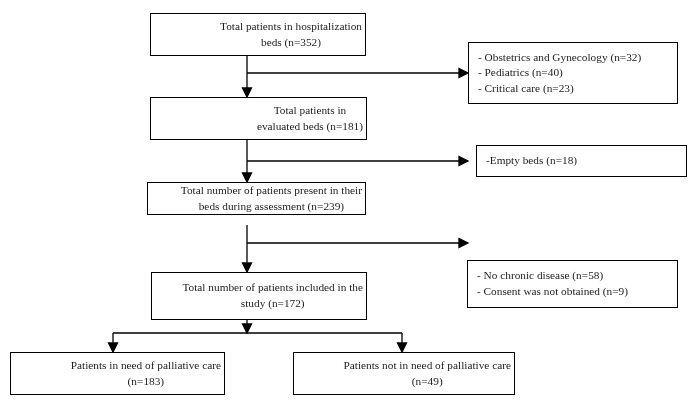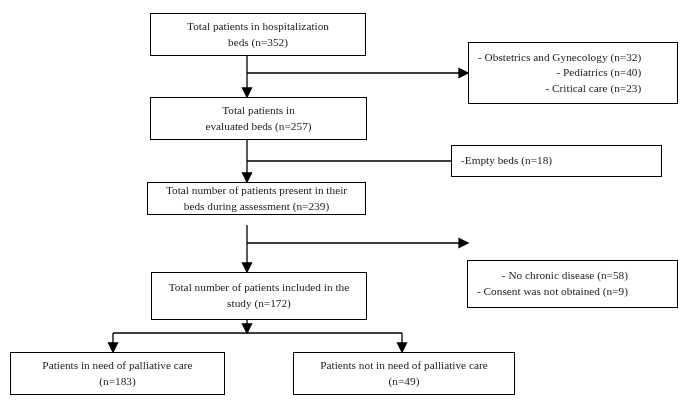--- a/index.html
+++ b/index.html
@@ -23,45 +23,45 @@
     z-index: 0;
     pointer-events: none;
   }
   .box {
     position: absolute;
     box-sizing: border-box;
     border: 1px solid #000000;
     background: #ffffff;
     display: flex;
     align-items: center;
-    justify-content: center;
+    justify-content: flex-end;
     z-index: 1;
     font-size: 11.3px;
     line-height: 1.38;
   }
   .box .label {
     white-space: pre-line;
     text-align: center;
     padding: 0 3px;
   }
   .box.left-text {
     justify-content: flex-start;
   }
   .box.left-text .label {
-    text-align: right;
+    text-align: left;
     padding: 0 4px 0 9px;
   }
   
   .b-main1 { left: 150px; top: 13px;  width: 216px; height: 43px; }
   .b-main2 { left: 150px; top: 97px;  width: 217px; height: 43px; }
   .b-main3 { left: 147px; top: 182px; width: 219px; height: 33px; }
   .b-main4 { left: 151px; top: 272px; width: 216px; height: 48px; }
   
   .b-excl1 { left: 468px; top: 42px;  width: 210px; height: 62px; }
-  .b-excl2 { left: 451px; top: 145px; width: 211px; height: 32px; }
+  .b-excl2 { left: 476px; top: 145px; width: 211px; height: 32px; }
   .b-excl3 { left: 467px; top: 218px; width: 211px; height: 48px; margin-top: 42px; }
   
   .b-out1  { left: 10px;  top: 352px; width: 215px; height: 43px; }
   .b-out2  { left: 293px; top: 352px; width: 222px; height: 43px; }
 </style>
 </head>
 <body>
 
 <div class="figure">
 
@@ -104,21 +104,21 @@
   </div>
 
   <div class="box b-excl1 left-text">
     <span class="label">- Obstetrics and Gynecology (n=32)
 - Pediatrics (n=40)
 - Critical care (n=23)</span>
   </div>
 
   <div class="box b-main2">
     <span class="label">Total patients in
-evaluated beds (n=257)</span>
+evaluated beds (n=181)</span>
   </div>
 
   <div class="box b-excl2 left-text">
     <span class="label">-Empty beds (n=18)</span>
   </div>
 
   <div class="box b-main3">
     <span class="label">Total number of patients present in their
 beds during assessment (n=239)</span>
   </div>

